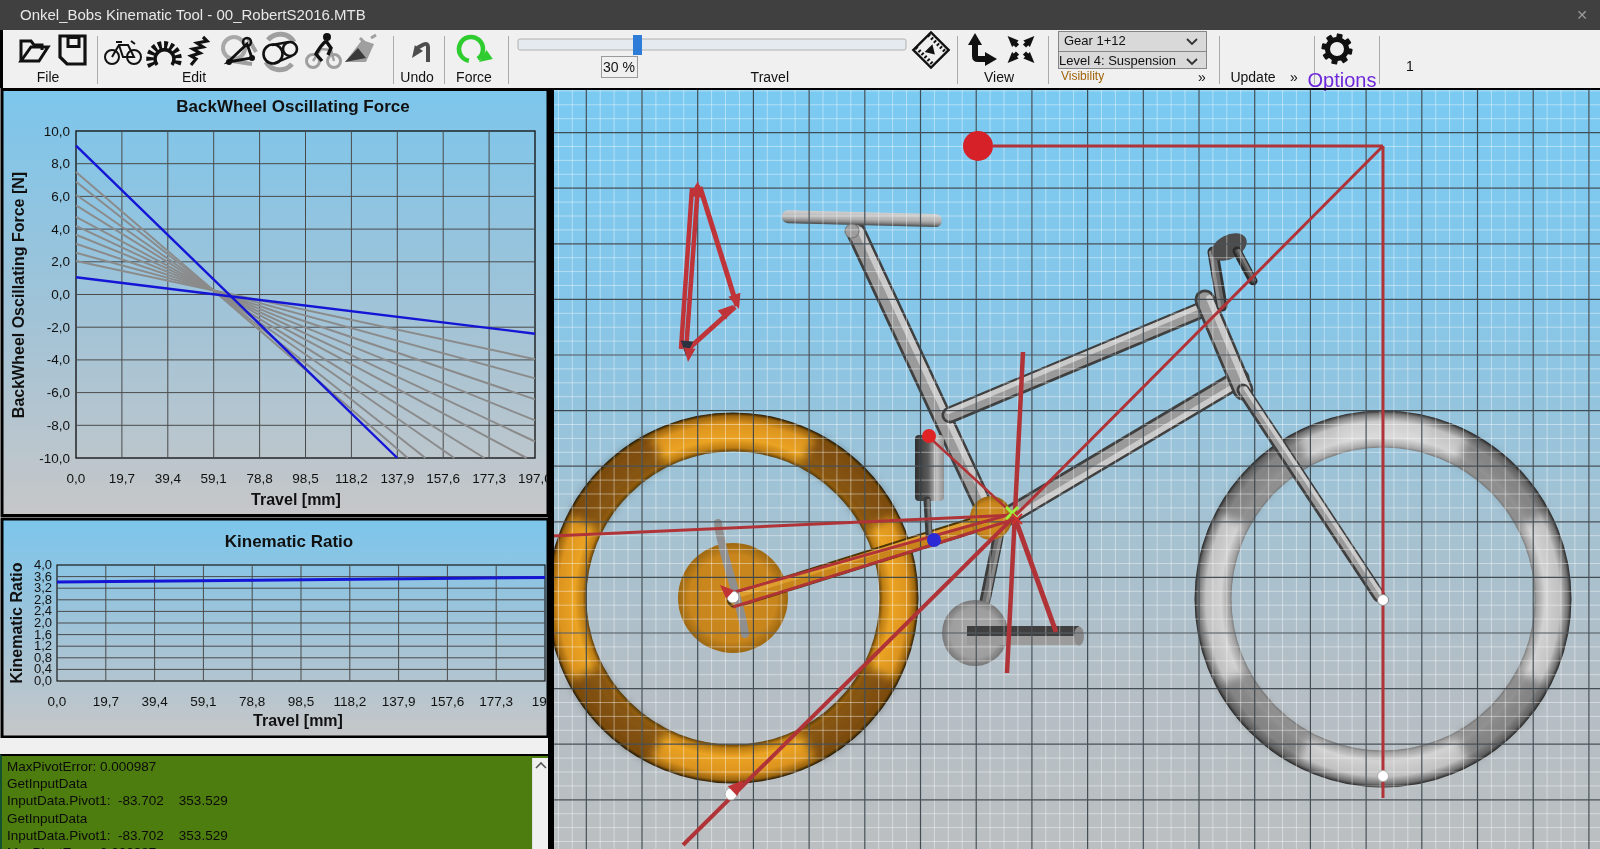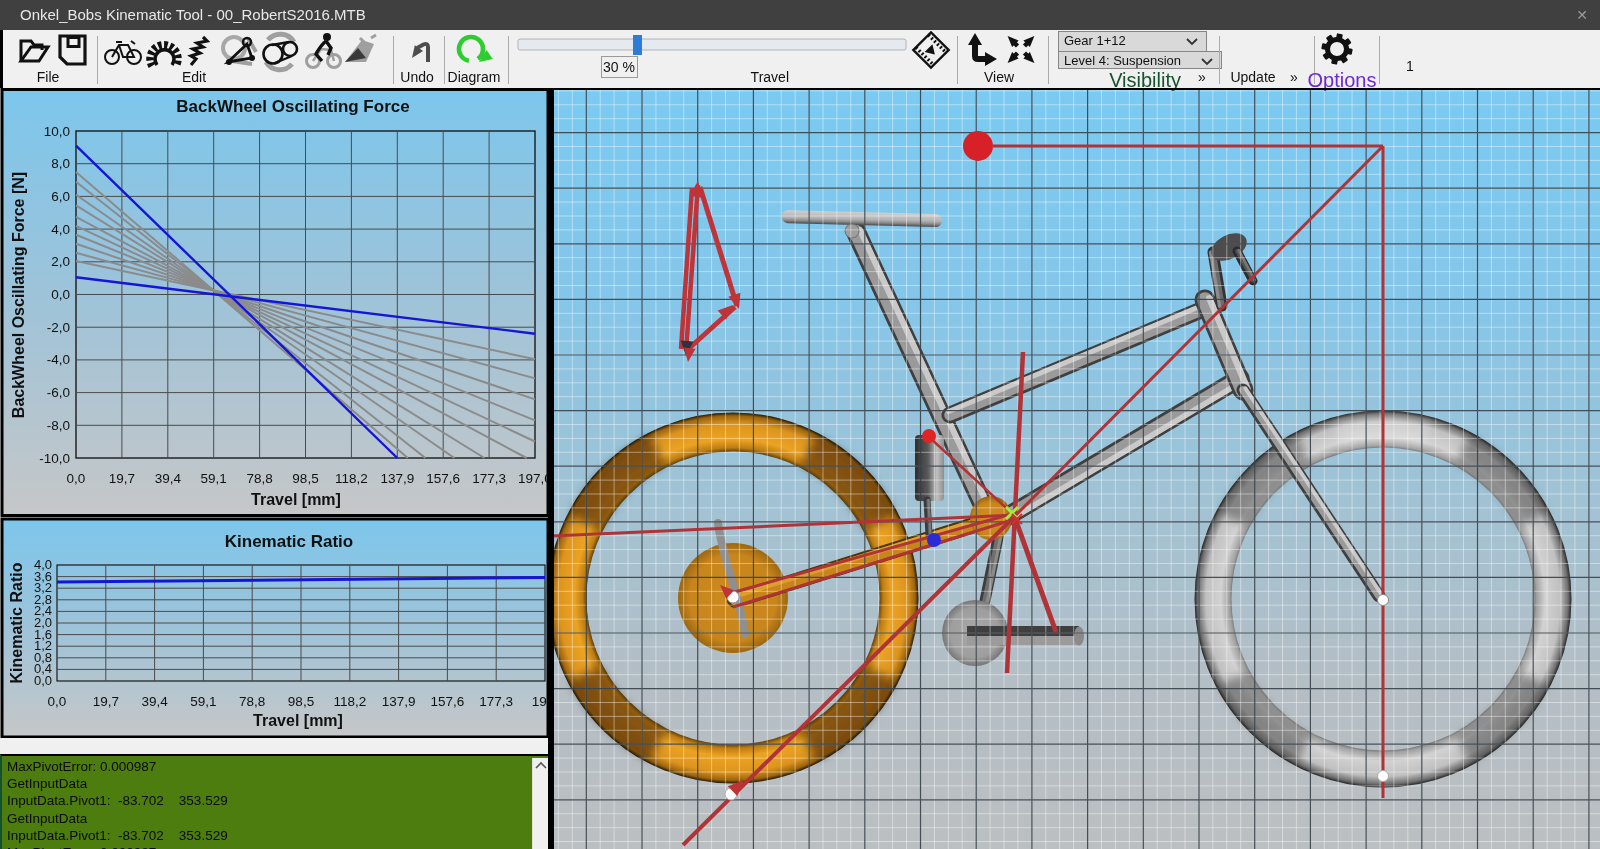--- a/index.html
+++ b/index.html
@@ -317,37 +317,37 @@
       <rect x="-3" y="-15.5" width="6" height="6.5" rx="1" transform="translate(1337 49) rotate(191)"></rect>
       <rect x="-3" y="-15.5" width="6" height="6.5" rx="1" transform="translate(1337 49) rotate(236)"></rect>
       <rect x="-3" y="-15.5" width="6" height="6.5" rx="1" transform="translate(1337 49) rotate(281)"></rect>
       <rect x="-3" y="-15.5" width="6" height="6.5" rx="1" transform="translate(1337 49) rotate(326)"></rect>
     </g>
     <circle cx="1337" cy="49" r="3.2" fill="#f0f0f0"></circle>
   </svg>
 <div style="position:absolute;left:1058px;top:31px;width:149px;height:26px;background:#d9d9d9;border:1px solid #868686;font-size:13px;color:#111;line-height:18px;padding-left:5px;box-sizing:border-box">Gear 1+12<svg width="12" height="8" style="position:absolute;right:8px;top:6px">
       <path d="M1,1 l5,5 l5,-5" stroke="#333" stroke-width="1.8" fill="none"></path>
     </svg></div>
-<div style="position:absolute;left:1058px;top:51px;width:164px;height:18px;background:#d9d9d9;border:1px solid #868686;font-size:13px;color:#111;line-height:17px;padding-left:5px;box-sizing:border-box">Level 4: Suspension<svg width="12" height="8" style="position:absolute;right:8px;top:6px">
+<div style="position:absolute;left:1058px;top:51px;width:149px;height:18px;background:#d9d9d9;border:1px solid #868686;font-size:13px;color:#111;line-height:17px;box-sizing:border-box">Level 4: Suspension<svg width="12" height="8" style="position:absolute;right:8px;top:6px">
       <path d="M1,1 l5,5 l5,-5" stroke="#333" stroke-width="1.8" fill="none"></path>
     </svg></div>
 <div style="position:absolute;left:96.5px;top:36px;width:1px;height:48px;background:#ababab"></div>
 <div style="position:absolute;left:393px;top:36px;width:1px;height:48px;background:#ababab"></div>
 <div style="position:absolute;left:444px;top:36px;width:1px;height:48px;background:#ababab"></div>
 <div style="position:absolute;left:507.5px;top:36px;width:1px;height:48px;background:#ababab"></div>
 <div style="position:absolute;left:956.5px;top:36px;width:1px;height:48px;background:#ababab"></div>
 <div style="position:absolute;left:1048px;top:36px;width:1px;height:48px;background:#ababab"></div>
 <div style="position:absolute;left:1219px;top:36px;width:1px;height:48px;background:#ababab"></div>
 <div style="position:absolute;left:1313.5px;top:36px;width:1px;height:48px;background:#ababab"></div>
 <div style="position:absolute;left:1379px;top:36px;width:1px;height:48px;background:#ababab"></div>
 <div style="position:absolute;left:-12px;top:69px;width:120px;text-align:center;font-size:14px;color:#111">File</div>
 <div style="position:absolute;left:182px;top:69px;width:120px;text-align:left;font-size:14px;color:#111">Edit</div>
 <div style="position:absolute;left:357px;top:69px;width:120px;text-align:center;font-size:14px;color:#111">Undo</div>
-<div style="position:absolute;left:414px;top:69px;width:120px;text-align:center;font-size:14px;color:#111">Diagram</div>
+<div style="position:absolute;left:414px;top:69px;width:120px;text-align:center;font-size:14px;color:#111">Force</div>
 <div style="position:absolute;left:669px;top:69px;width:120px;text-align:right;font-size:14px;color:#111">Travel</div>
 <div style="position:absolute;left:939px;top:69px;width:120px;text-align:center;font-size:14px;color:#111">View</div>
-<div style="position:absolute;left:1061px;top:69px;width:120px;text-align:right;font-size:20px;color:#14532d">Visibility</div>
+<div style="position:absolute;left:1061px;top:69px;width:120px;text-align:left;font-size:12px;color:#a16207">Visibility</div>
 <div style="position:absolute;left:1193px;top:69px;width:120px;text-align:center;font-size:14px;color:#111">Update</div>
 <div style="position:absolute;left:1282px;top:69px;width:120px;text-align:center;font-size:20px;color:#6d28d9">Options</div>
 <div style="position:absolute;left:1198px;top:69px;font-size:14px;color:#111">»</div>
 <div style="position:absolute;left:1290px;top:69px;font-size:14px;color:#111">»</div>
 <div style="position:absolute;left:1406px;top:58px;font-size:14px;color:#111">1</div>
 <div style="position:absolute;left:548px;top:88px;width:6px;height:761px;background:#000"></div>
 <div style="position:absolute;left:548px;top:88px;width:1052px;height:2px;background:#000"></div>
 </body></html>

